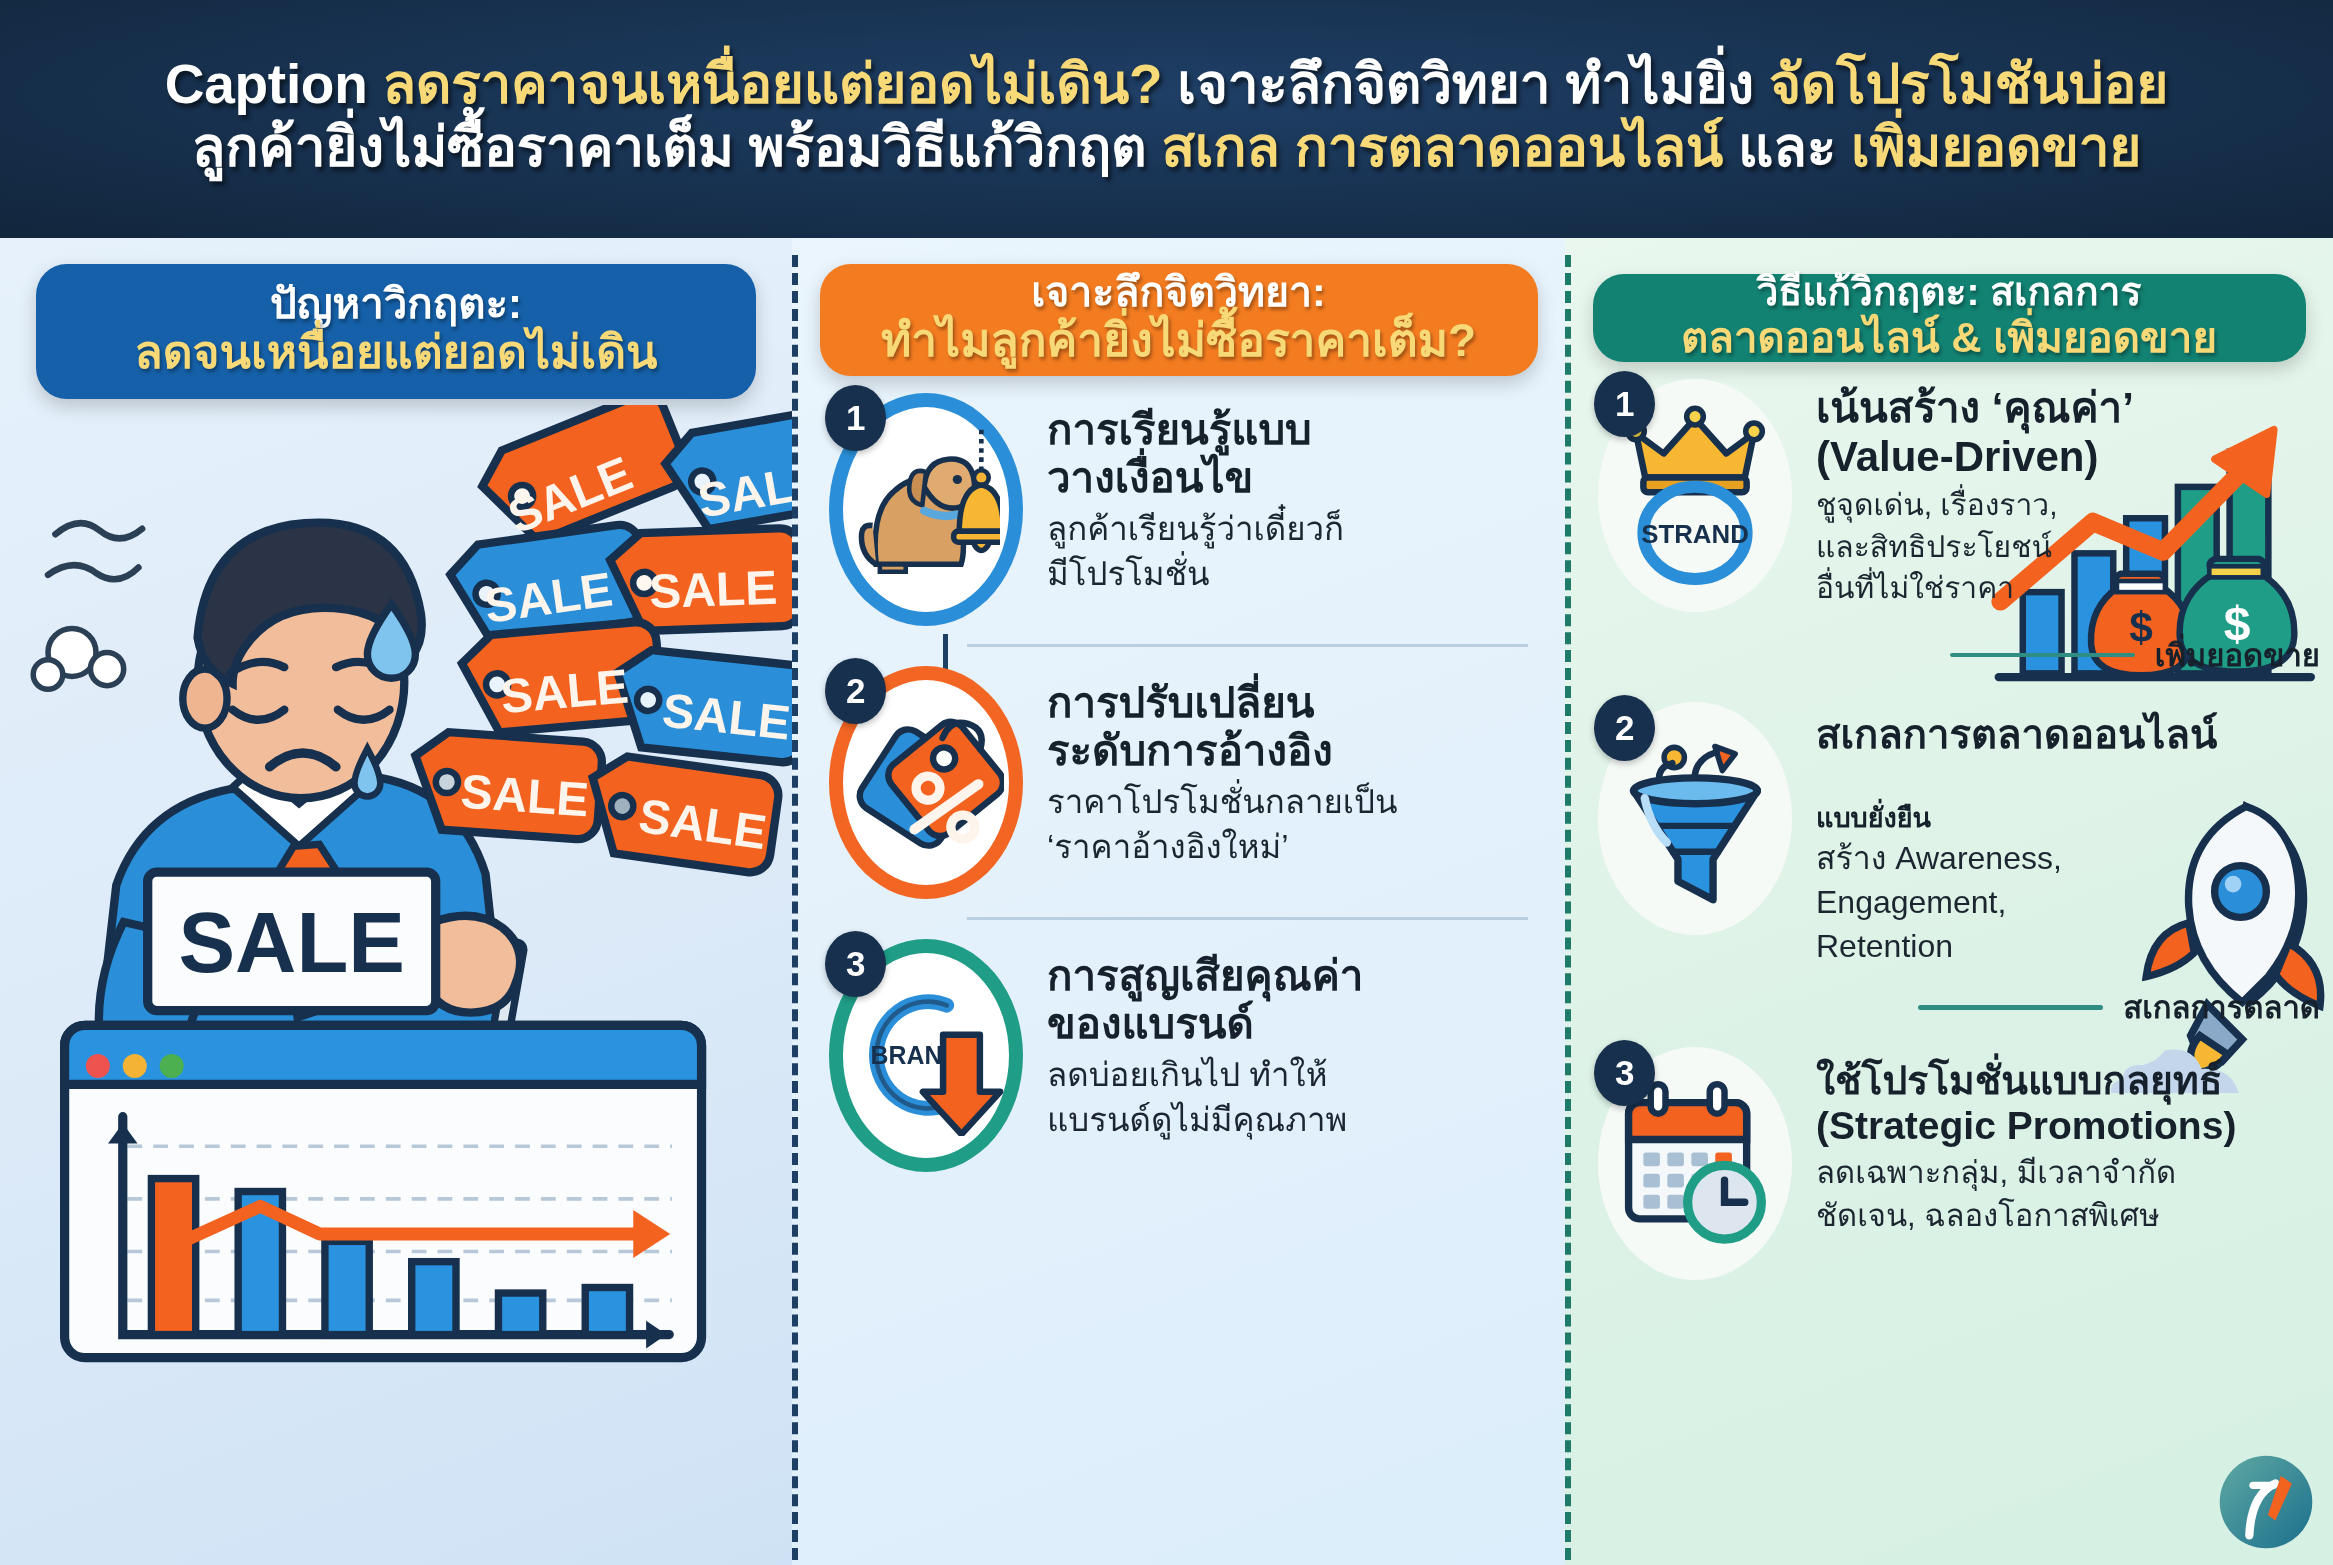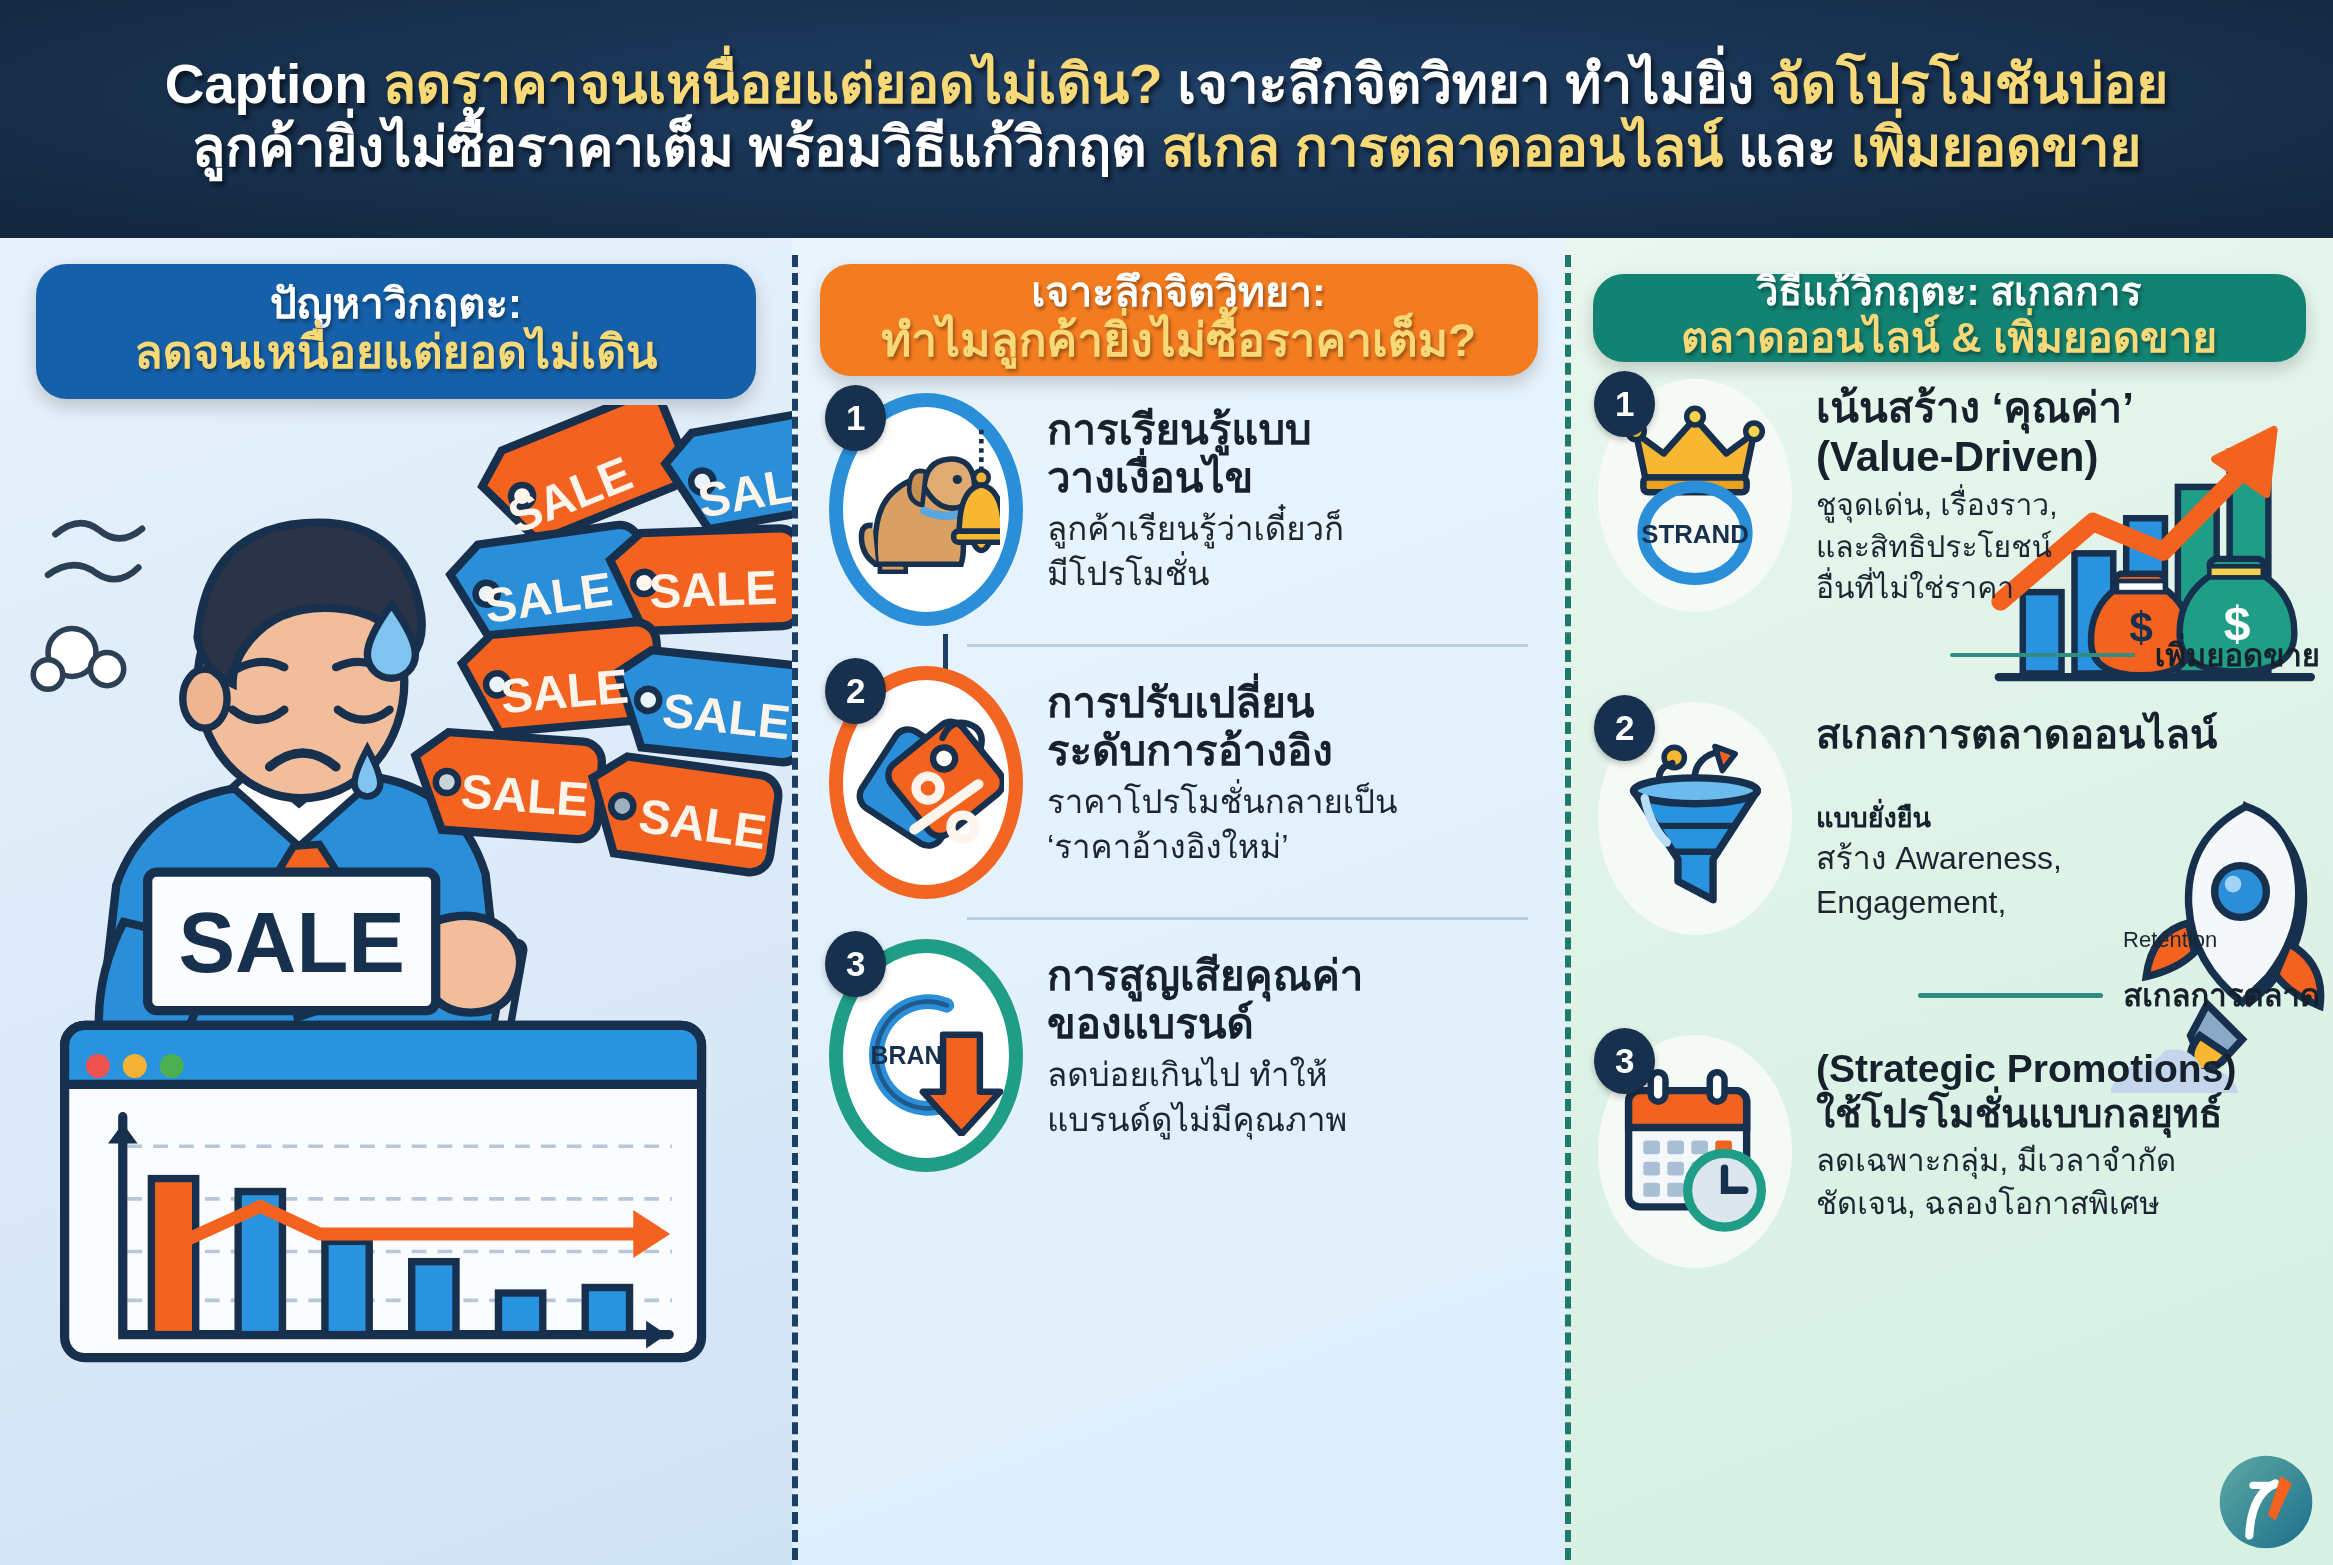--- a/index.html
+++ b/index.html
@@ -459,21 +459,21 @@
                 <path d="M58 136 h54" stroke="#16304d" stroke-width="7"></path>
                 <path d="M30 78 q6 30 24 48" fill="none" stroke="#b8ddf7" stroke-width="9" stroke-linecap="round"></path>
               </svg>
             </div>
           </div>
           <div class="item-text" style="padding-top:9.2px;">
             <div class="item-title" style="font-size:40px;">สเกลการตลาดออนไลน์</div>
             <div class="item-title" style="font-size:27px;margin-top:45px;">แบบยั่งยืน</div>
             <div class="item-desc" style="font-size:32px;">สร้าง Awareness,</div>
             <div class="item-desc" style="font-size:32px;">Engagement,</div>
-            <div class="item-desc" style="font-size:22px;text-align:right;">Retention</div>
+            <div class="item-desc" style="font-size:32px;">Retention</div>
           </div>
         </div>
 
         <div class="mini-row" style="margin-top:16.6px;">
           <div class="mini-line"></div>
           <div class="mini-label">สเกลการตลาด</div>
         </div>
 
         <div class="item" style="margin-top:14.8px;">
           <div class="badge-wrap">
@@ -494,22 +494,22 @@
                   <rect x="86" y="111" width="18" height="15" rx="3"></rect>
                   <rect x="34" y="134" width="18" height="15" rx="3"></rect>
                   <rect x="60" y="134" width="18" height="15" rx="3"></rect>
                 </g>
                 <circle cx="122" cy="142" r="40" fill="#dde6ef" stroke="#1f9d86" stroke-width="10"></circle>
                 <path d="M122 118 v24 h22" fill="none" stroke="#16304d" stroke-width="8" stroke-linecap="round"></path>
               </svg>
             </div>
           </div>
           <div class="item-text" style="padding-top:11px;">
+            <div class="item-title" style="font-size:39px;">ใช้โปรโมชั่นแบบกลยุทธ์</div>
             <div class="item-title" style="font-size:39px;">(Strategic Promotions)</div>
-            <div class="item-title" style="font-size:39px;">ใช้โปรโมชั่นแบบกลยุทธ์</div>
             <div class="item-desc" style="font-size:31px;">ลดเฉพาะกลุ่ม, มีเวลาจำกัด</div>
             <div class="item-desc" style="font-size:31px;">ชัดเจน, ฉลองโอกาสพิเศษ</div>
           </div>
         </div>
       </div>
 
       <svg class="logo" viewBox="0 0 108 108">
         <defs>
           <linearGradient id="lg" x1="0" y1="0" x2="1" y2="1">
             <stop offset="0" stop-color="#5fa9a3"></stop>

